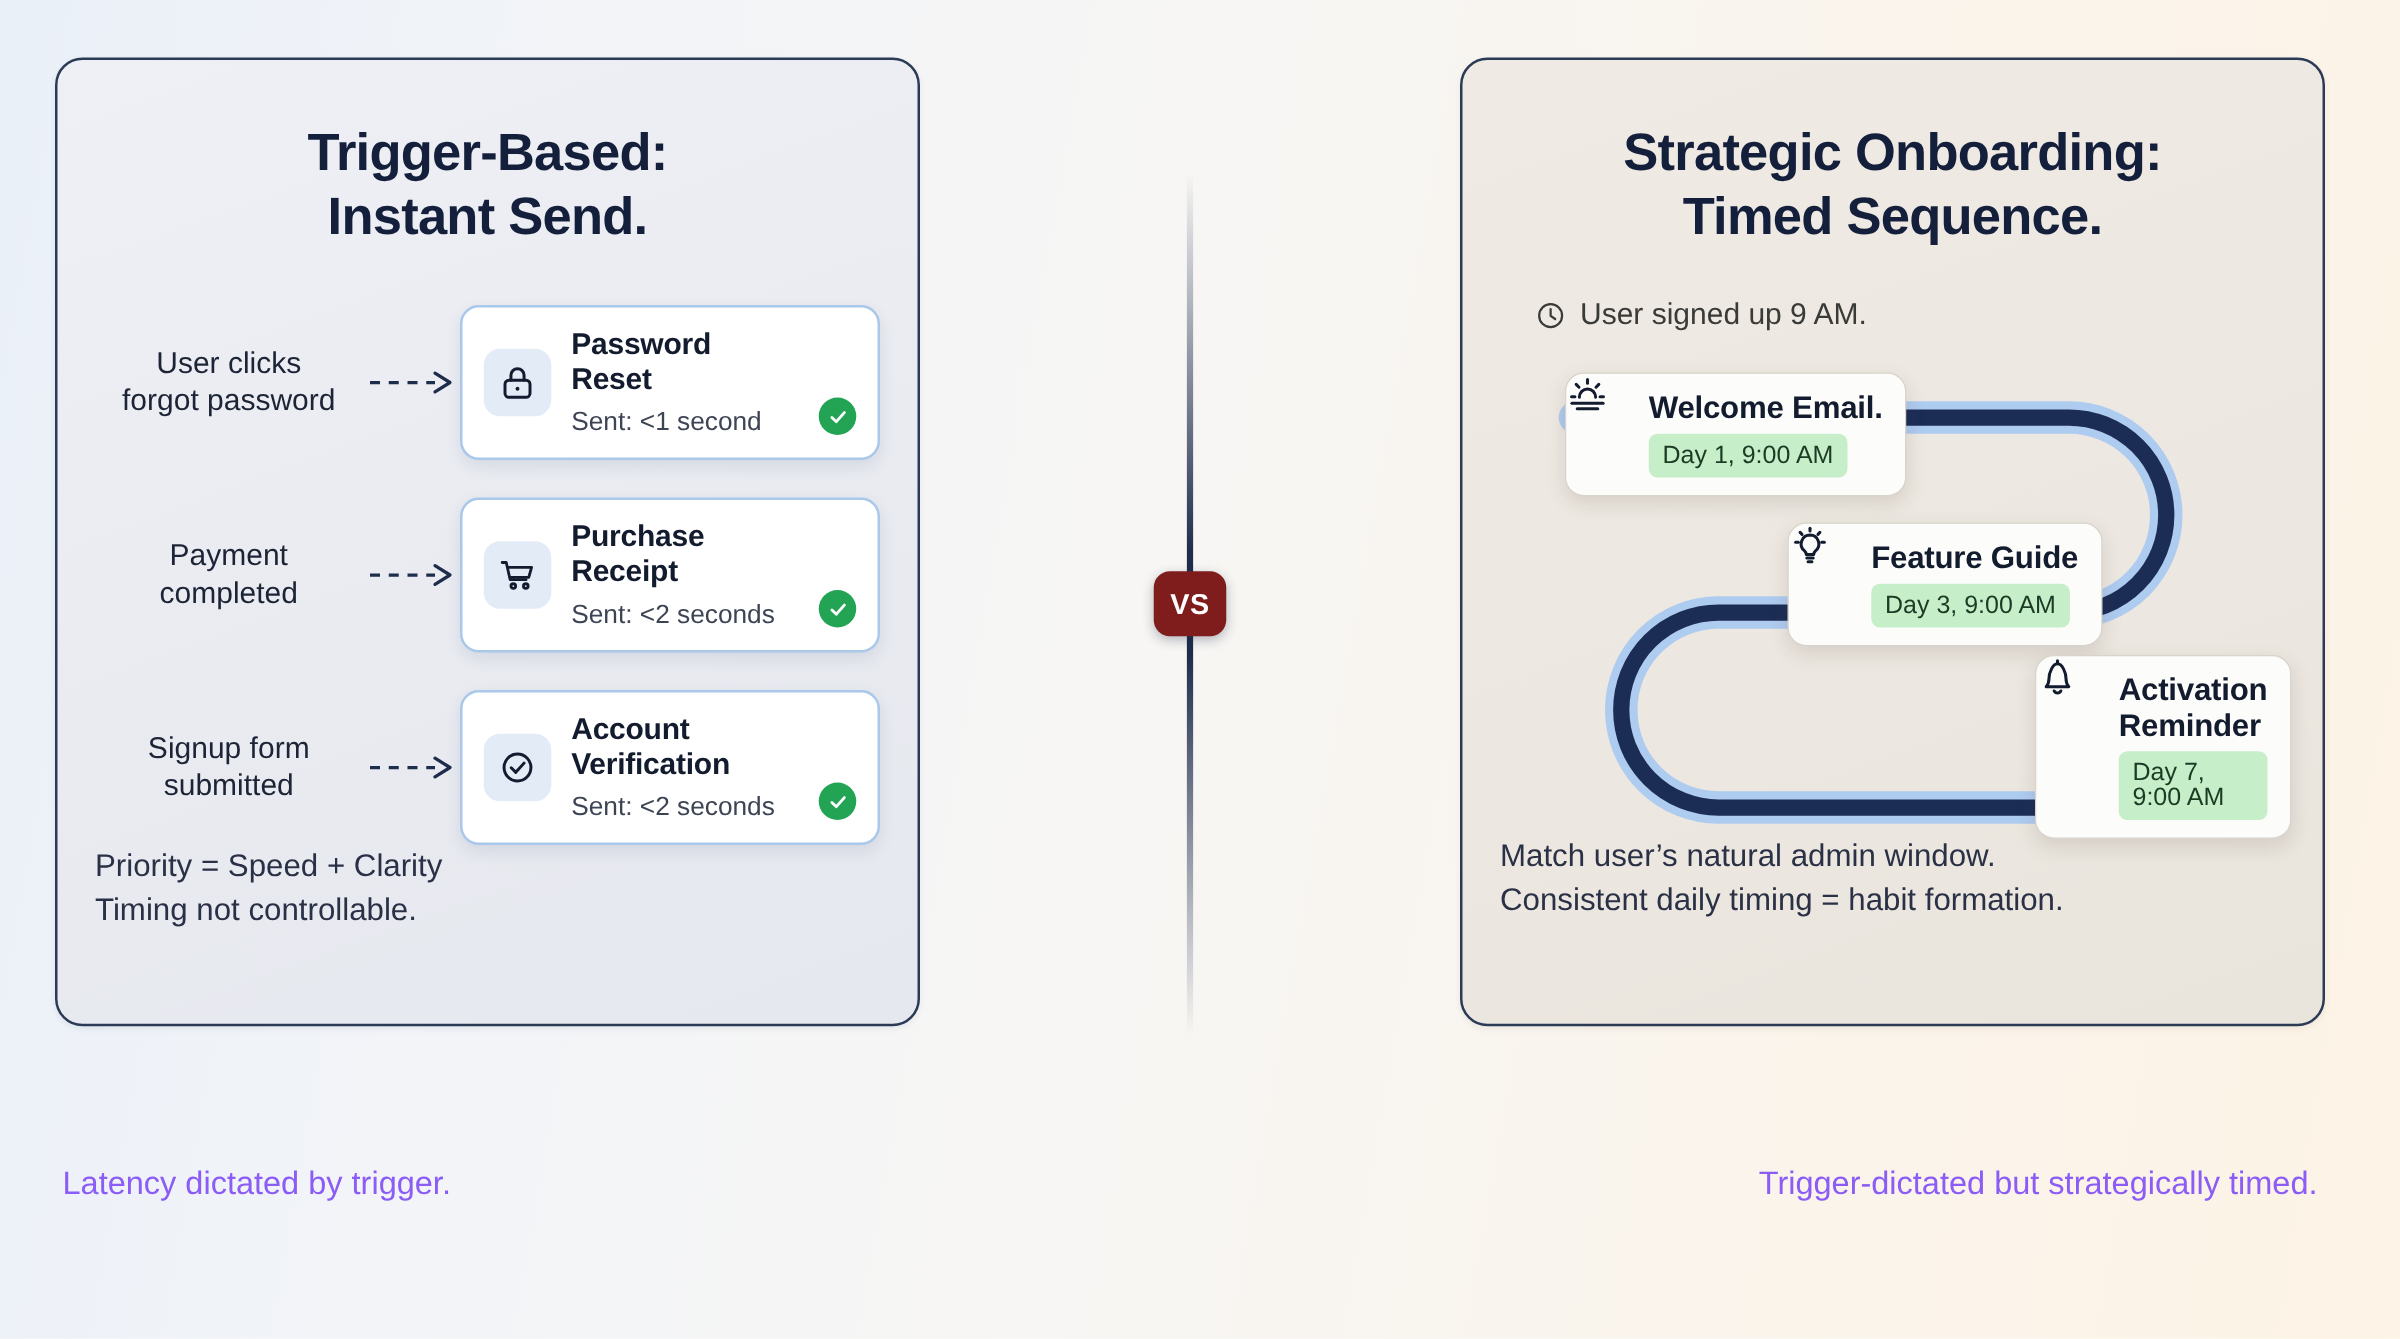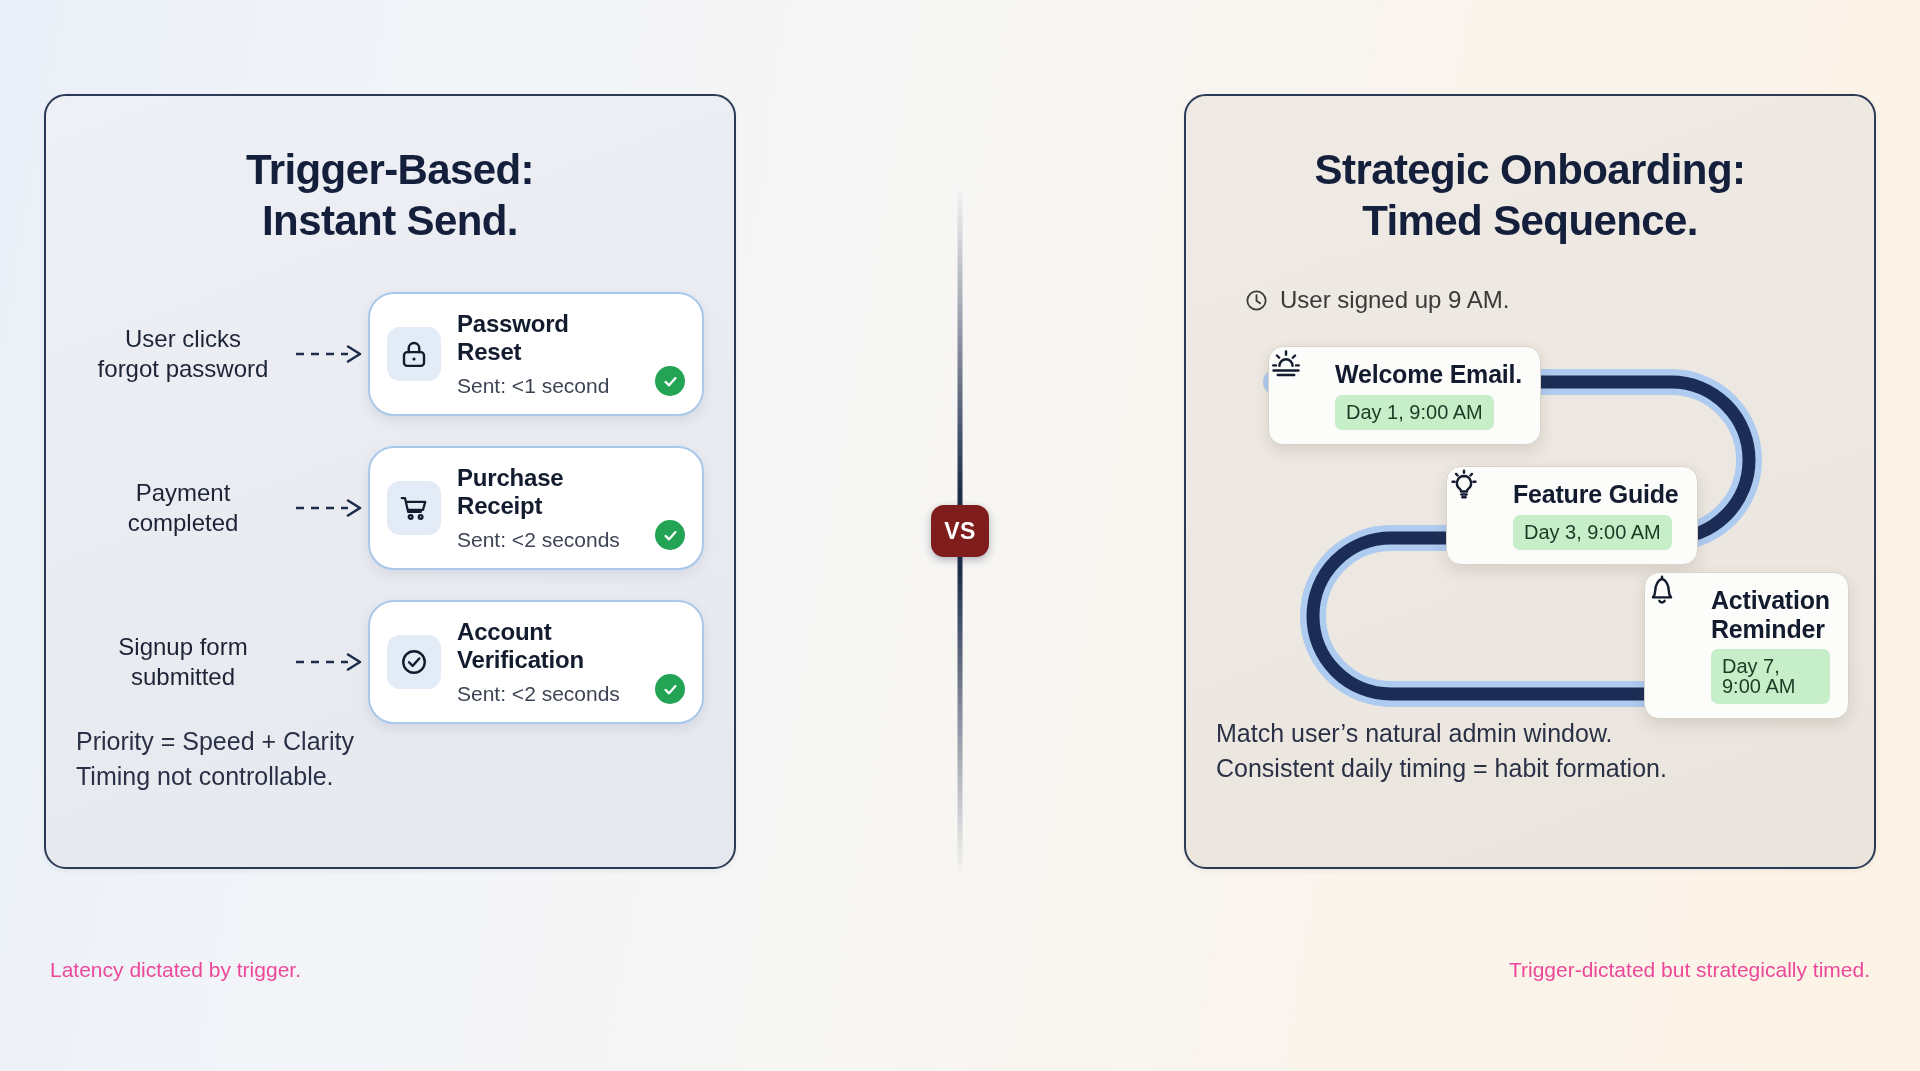--- a/index.html
+++ b/index.html
@@ -19,24 +19,23 @@
         #f7f6f4 48%,
         #faf4ec 72%,
         #fdf3e6 100%);
     position: relative;
   }
 
   
   .stage {
     position: absolute;
     inset: 0;
-    padding: 46px 44px 0 44px;
+    padding: 46px 60px 0 44px;
     display: flex;
     flex-direction: column;
-    margin-top: 48px;
   }
 
   .panels {
     flex: 0 0 auto;
     display: flex;
     align-items: stretch;
     gap: 0;
     height: 775px;
     position: relative;
   }
@@ -156,21 +155,21 @@
     flex: 0 0 74px;
     width: 74px;
     height: 22px;
     display: block;
   }
 
   .mail-card {
     flex: 1 1 auto;
     background: #ffffff;
     border: 2px solid #a9c8ea;
-    border-radius: 26px;
+    border-radius: 15px;
     padding: 16px 17px;
     display: flex;
     align-items: center;
     gap: 16px;
     box-shadow: 0 5px 12px rgba(40,60,100,.10);
     min-height: 106px;
   }
 
   .mail-icon {
     flex: 0 0 54px;
@@ -298,22 +297,22 @@
 
   
   .captions {
     flex: 1 1 auto;
     display: flex;
     align-items: center;
     justify-content: space-between;
     padding: 0 6px;
   }
   .caption {
-    color: #ec4899;
-    font-size: 21px;
+    color: #8b5cf6;
+    font-size: 26px;
   }
   .caption-right { text-align: right; }
 </style>
 </head>
 <body>
 
 <div class="stage">
 
   <div class="panels">
 

